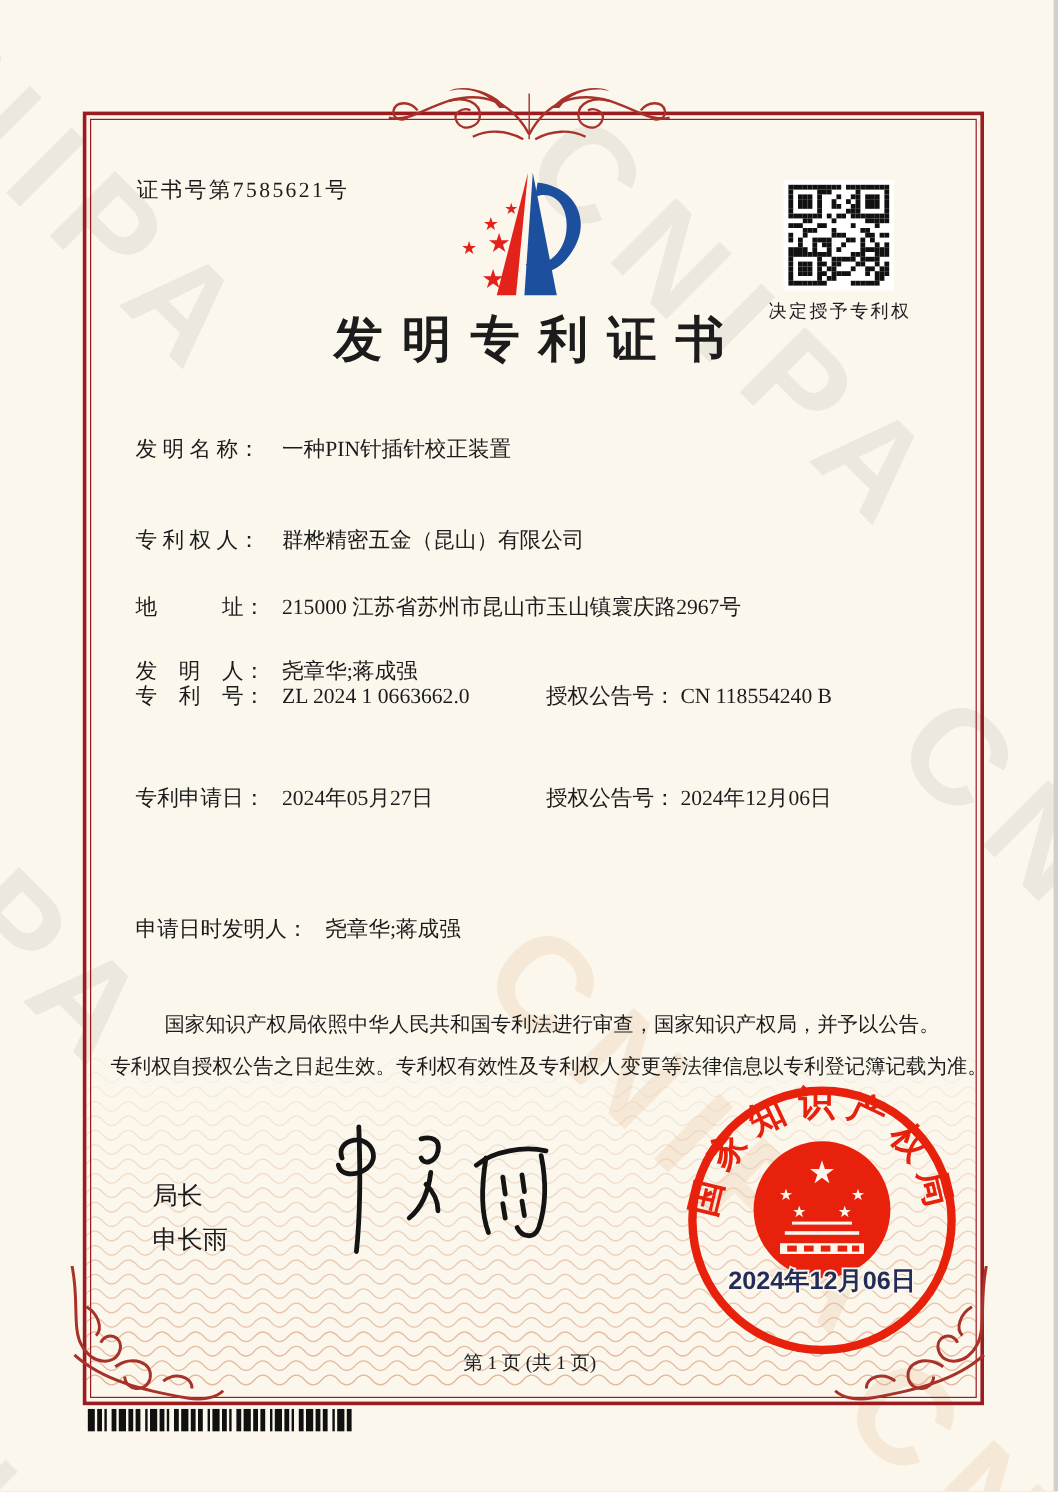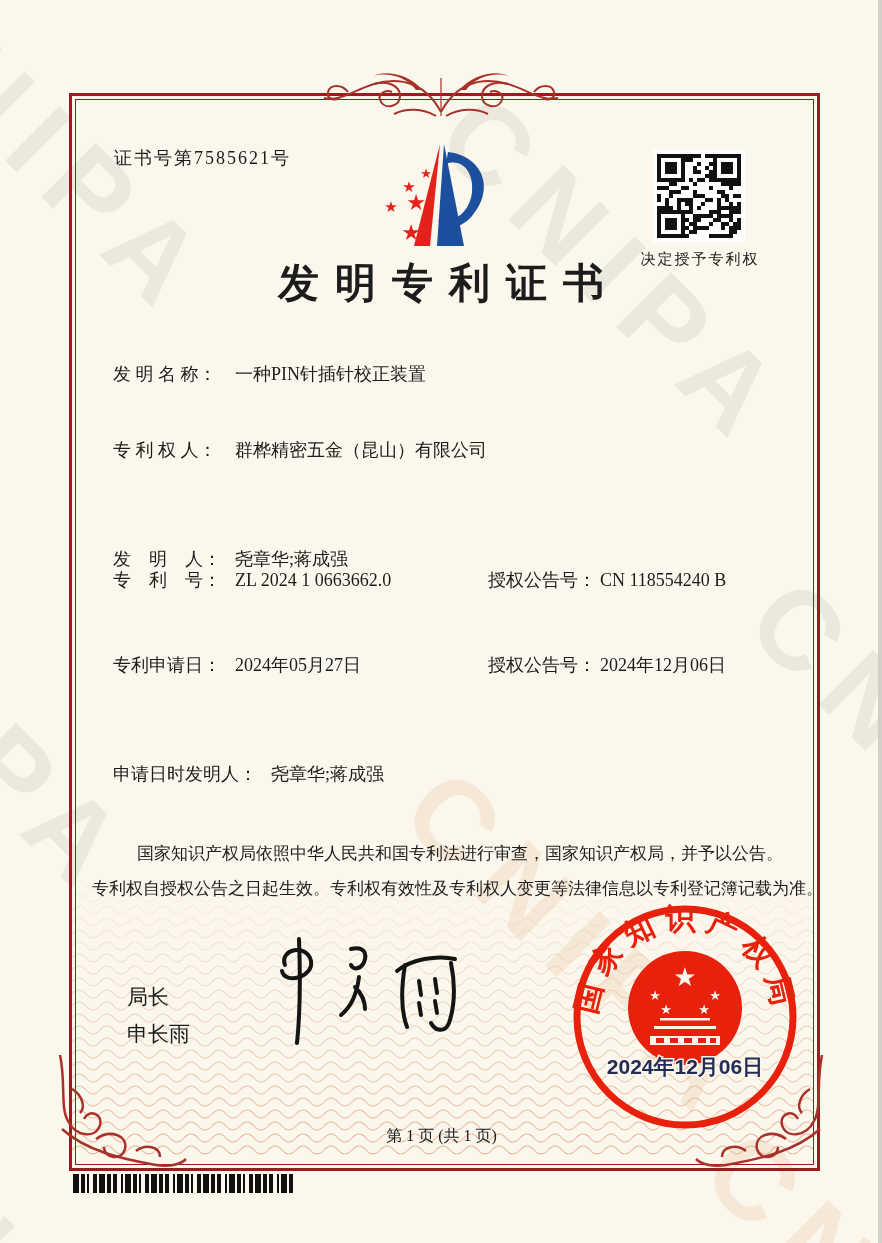--- a/index.html
+++ b/index.html
@@ -34,21 +34,21 @@
   .qr-box i.d{background:#111;}
   .qr-caption{position:absolute;left:640px;top:250px;width:120px;text-align:center;
           font-size:15px;letter-spacing:2px;}
   .title{position:absolute;left:0;top:256px;width:882px;text-align:center;
          font-size:41px;font-weight:600;letter-spacing:16px;text-indent:16px;}
 
   
   .row{position:absolute;left:113px;font-size:18px;white-space:nowrap;}
   .row .lbl{display:inline-block;min-width:122px;}
   .row.wide .lbl{min-width:158px;}
-  .row .col2{position:absolute;left:342px;top:0;white-space:nowrap;margin-left:33px;}
+  .row .col2{position:absolute;left:342px;top:0;white-space:nowrap;}
   .row .col2 .lbl2{display:inline-block;min-width:112px;}
 
   
   .statement{position:absolute;left:92px;top:836px;width:705px;font-size:17px;
              line-height:35px;white-space:nowrap;}
   .statement .l1{padding-left:45px;}
 
   
   .signer{position:absolute;left:127px;top:978px;font-size:21px;
           font-family:"Liberation Sans","DejaVu Sans",sans-serif;line-height:37px;}
@@ -601,20 +601,23 @@
     </div>
   <div class="qr-caption">决定授予专利权</div>
 
   <div class="title">发明专利证书</div>
 
   <div class="row" style="top:362px;">
     <span class="lbl">发 明 名 称：</span><span class="val">一种PIN针插针校正装置</span>
   </div>
   <div class="row" style="top:438px;">
     <span class="lbl">专 利 权 人：</span><span class="val">群桦精密五金（昆山）有限公司</span>
+  </div>
+  <div class="row" style="top:494px;">
+    <span class="lbl">地　　　址：</span><span class="val">215000 江苏省苏州市昆山市玉山镇寰庆路2967号</span>
   </div>
   <div class="row" style="top:547px;">
     <span class="lbl">发　明　人：</span><span class="val">尧章华;蒋成强</span>
   </div>
   <div class="row" style="top:568px;">
     <span class="lbl">专　利　号：</span><span class="val">ZL 2024 1 0663662.0</span>
     <span class="col2">
       <span class="lbl2">授权公告号：</span><span class="val">CN 118554240 B</span>
     </span>
   </div>

